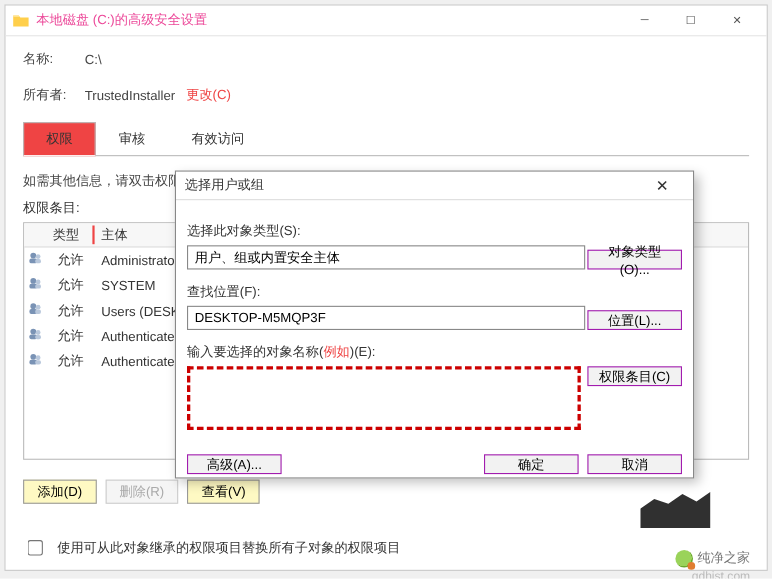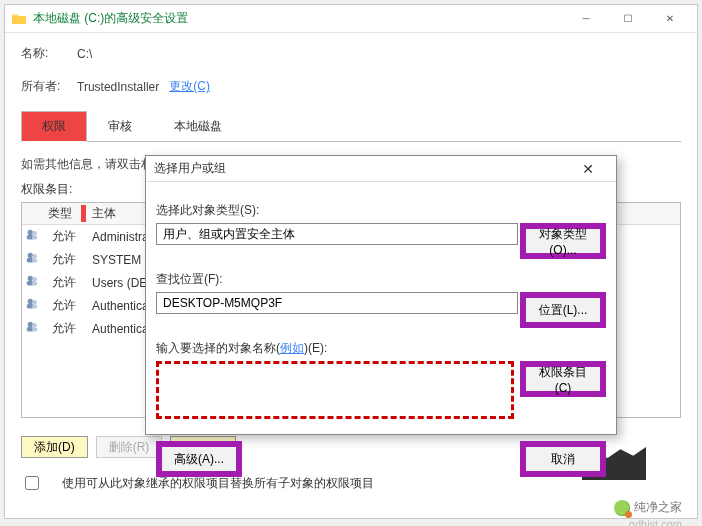--- a/index.html
+++ b/index.html
@@ -2,70 +2,70 @@
 <html><head>
 <meta charset="utf-8">
 <style>
   * { box-sizing: border-box; font-family: "Microsoft YaHei", "Segoe UI", sans-serif; }
   body { margin: 0; background: #f0f0f0; width: 702px; height: 526px; overflow: hidden; position: relative; font-size: 12px; color: #333; }
 
   
   .main-window { position: absolute; left: 4px; top: 4px; width: 694px; height: 515px; background: #fff; border: 1px solid #c8c8c8; }
   .main-titlebar { height: 28px; display: flex; align-items: center; padding: 0 6px; border-bottom: 1px solid #e5e5e5; }
   .main-titlebar .folder-icon { width: 16px; height: 16px; margin-right: 6px; }
-  .main-titlebar .title { flex: 1; font-size: 12px; color: #15803d; }
+  .main-titlebar .title { flex: 1; font-size: 12px; color: #ec4899; }
   .win-controls { display: flex; }
   .win-btn { width: 42px; height: 26px; display: flex; align-items: center; justify-content: center; font-size: 10px; color: #555; }
 
   .main-body { padding: 12px 16px; position: relative; }
   .info-row { display: flex; align-items: center; margin-bottom: 16px; font-size: 12px; }
   .info-row .label { width: 56px; color: #444; }
   .info-row .value { color: #444; }
-  .link { color: #3b82f6; text-decoration: underline; cursor: pointer; margin-left: 10px; }
+  .link { color: #ef4444; cursor: pointer; margin-left: 10px; }
 
   .tabs { display: flex; border-bottom: 1px solid #bbb; margin-top: 6px; }
   .tab { padding: 6px 20px; border: 1px solid transparent; margin-bottom: -1px; cursor: pointer; font-size: 12px; }
   .tab.active { border: 1px solid #bbb; border-bottom: 1px solid #fff; background: #ef4444; }
 
   .instruction { margin: 14px 0 8px; color: #444; }
   .section-label { margin-bottom: 4px; color: #333; }
 
   .perm-grid { border: 1px solid #bbb; height: 216px; position: relative; background: #fff; }
   .perm-header { display: flex; background: #f7f7f7; border-bottom: 1px solid #ddd; height: 22px; align-items: center; font-size: 12px; }
-  .perm-header > div { padding: 0 6px; border-right: 5px solid #ef4444; }
+  .perm-header > div { padding: 0 6px; border-right: 2px solid #ef4444; }
   .perm-header > div:last-child { border-right: none; }
   .col-blank { width: 20px; }
   .col-type { width: 44px; }
   .col-principal { width: 154px; }
   .col-access { flex: 1; }
   .perm-body { }
   .perm-row { display: flex; align-items: center; height: 23px; padding: 0; font-size: 12px; }
   .perm-row .icon-cell { width: 20px; text-align: center; color: #666; }
   .perm-row .type-cell { width: 44px; padding: 0 6px; text-align: center; }
   .perm-row .principal-cell { width: 154px; padding: 0 6px; }
   .perm-row .access-cell { flex: 1; padding: 0 6px; }
 
   .btn-row { margin-top: 18px; display: flex; gap: 8px; }
   .btn { height: 22px; border: 1px solid #999; background: #fef9c3; padding: 0 12px; font-size: 12px; display: inline-flex; align-items: center; justify-content: center; cursor: pointer; }
   .btn:disabled, .btn.disabled { color: #aaa; cursor: default; background: #f5f5f5; border-color: #ccc; }
 
-  .checkbox-row { margin-top: 15px; display: flex; align-items: center; gap: 20px; }
+  .checkbox-row { margin-top: 30px; display: flex; align-items: center; gap: 10px; }
   .checkbox-row input { width: 14px; height: 14px; }
 
   
-  .dialog { position: absolute; left: 145px; top: 155px; width: 472px; height: 280px; background: #fff; border: 1px solid #888; box-shadow: 4px 4px 10px rgba(0,0,0,0.25); z-index: 10; }
+  .dialog { position: absolute; left: 159px; top: 155px; width: 472px; height: 280px; background: #fff; border: 1px solid #888; box-shadow: 4px 4px 10px rgba(0,0,0,0.25); z-index: 10; }
   .dlg-titlebar { height: 26px; display: flex; align-items: center; padding: 0 8px; border-bottom: 1px solid #ddd; }
   .dlg-titlebar .dlg-title { flex: 1; font-size: 12px; color: #333; }
   .dlg-close { width: 40px; height: 24px; display: flex; align-items: center; justify-content: center; font-size: 14px; }
 
   .dlg-body { padding: 8px 10px; }
   .dlg-label { font-size: 12px; margin-bottom: 4px; margin-top: 12px; }
-  .dlg-row { display: flex; align-items: flex-start; gap: 2px; margin-bottom: 10px; }
+  .dlg-row { display: flex; align-items: flex-end; gap: 2px; margin-bottom: 10px; }
   .dlg-input { flex: 1; height: 22px; border: 1px solid #888; padding: 0 6px; font-size: 12px; background: #fff; }
-  .dlg-btn { width: 86px; height: 36px; border: 6px solid #a21caf; background: #f2f2f2; font-size: 12px; display: flex; align-items: center; justify-content: center; cursor: pointer; }
+  .dlg-btn { width: 86px; height: 18px; border: 1px solid #a21caf; background: #f2f2f2; font-size: 12px; display: flex; align-items: center; justify-content: center; cursor: pointer; }
 
   .object-name-area { position: relative; height: 58px; margin-bottom: 10px; display: flex; gap: 6px; }
   .object-textarea { flex: 1; border: 3px dashed #cc0000; background: #fff; height: 58px; }
   .dlg-footer { display: flex; justify-content: flex-end; gap: 8px; padding: 4px 10px 10px; }
   .dlg-footer .left-btn { margin-right: auto; }
 
   
   .watermark { position: absolute; right: 20px; bottom: 10px; font-size: 12px; color: #777; display: flex; align-items: center; gap: 4px; z-index: 5; }
   .watermark-url { position: absolute; right: 20px; bottom: -4px; font-size: 11px; color: #bbb; }
   .wm-icon { width: 16px; height: 16px; background: radial-gradient(circle at 45% 45%, #9ad35a 60%, #6aa72e 62%); border-radius: 50%; position: relative; }
@@ -99,21 +99,21 @@
     </div>
     <div class="info-row">
       <span class="label">所有者:</span>
       <span class="value">TrustedInstaller</span>
       <span class="link">更改(C)</span>
     </div>
 
     <div class="tabs">
       <div class="tab active">权限</div>
       <div class="tab">审核</div>
-      <div class="tab">本地磁盘</div>
+      <div class="tab">有效访问</div>
     </div>
 
     <div class="instruction">如需其他信息，请双击权限项目。若要修改权限项目，请选择该项目并单击"编辑"(如果可用)。</div>
     <div class="section-label">权限条目:</div>
 
     <div class="perm-grid">
       <div class="perm-header">
         <div class="col-blank"></div>
         <div class="col-type">类型</div>
         <div class="col-principal">主体</div>
@@ -212,20 +212,21 @@
     <div class="dlg-label">
       <span>输入要选择的对象名称(</span><span class="link" style="margin-left:0">例如</span><span>)(E):</span>
     </div>
     <div class="object-name-area">
       <div class="object-textarea"></div>
       <button class="dlg-btn disabled" style="align-self:flex-start">权限条目(C)</button>
     </div>
   </div>
   <div class="dlg-footer">
     <button class="dlg-btn left-btn">高级(A)...</button>
+    <button class="dlg-btn">确定</button>
     <button class="dlg-btn">取消</button>
   </div>
 </div>
 
 <div class="blob"></div>
 
 <div class="watermark">
   <span class="wm-icon"></span>
   <span>纯净之家</span>
 </div>

